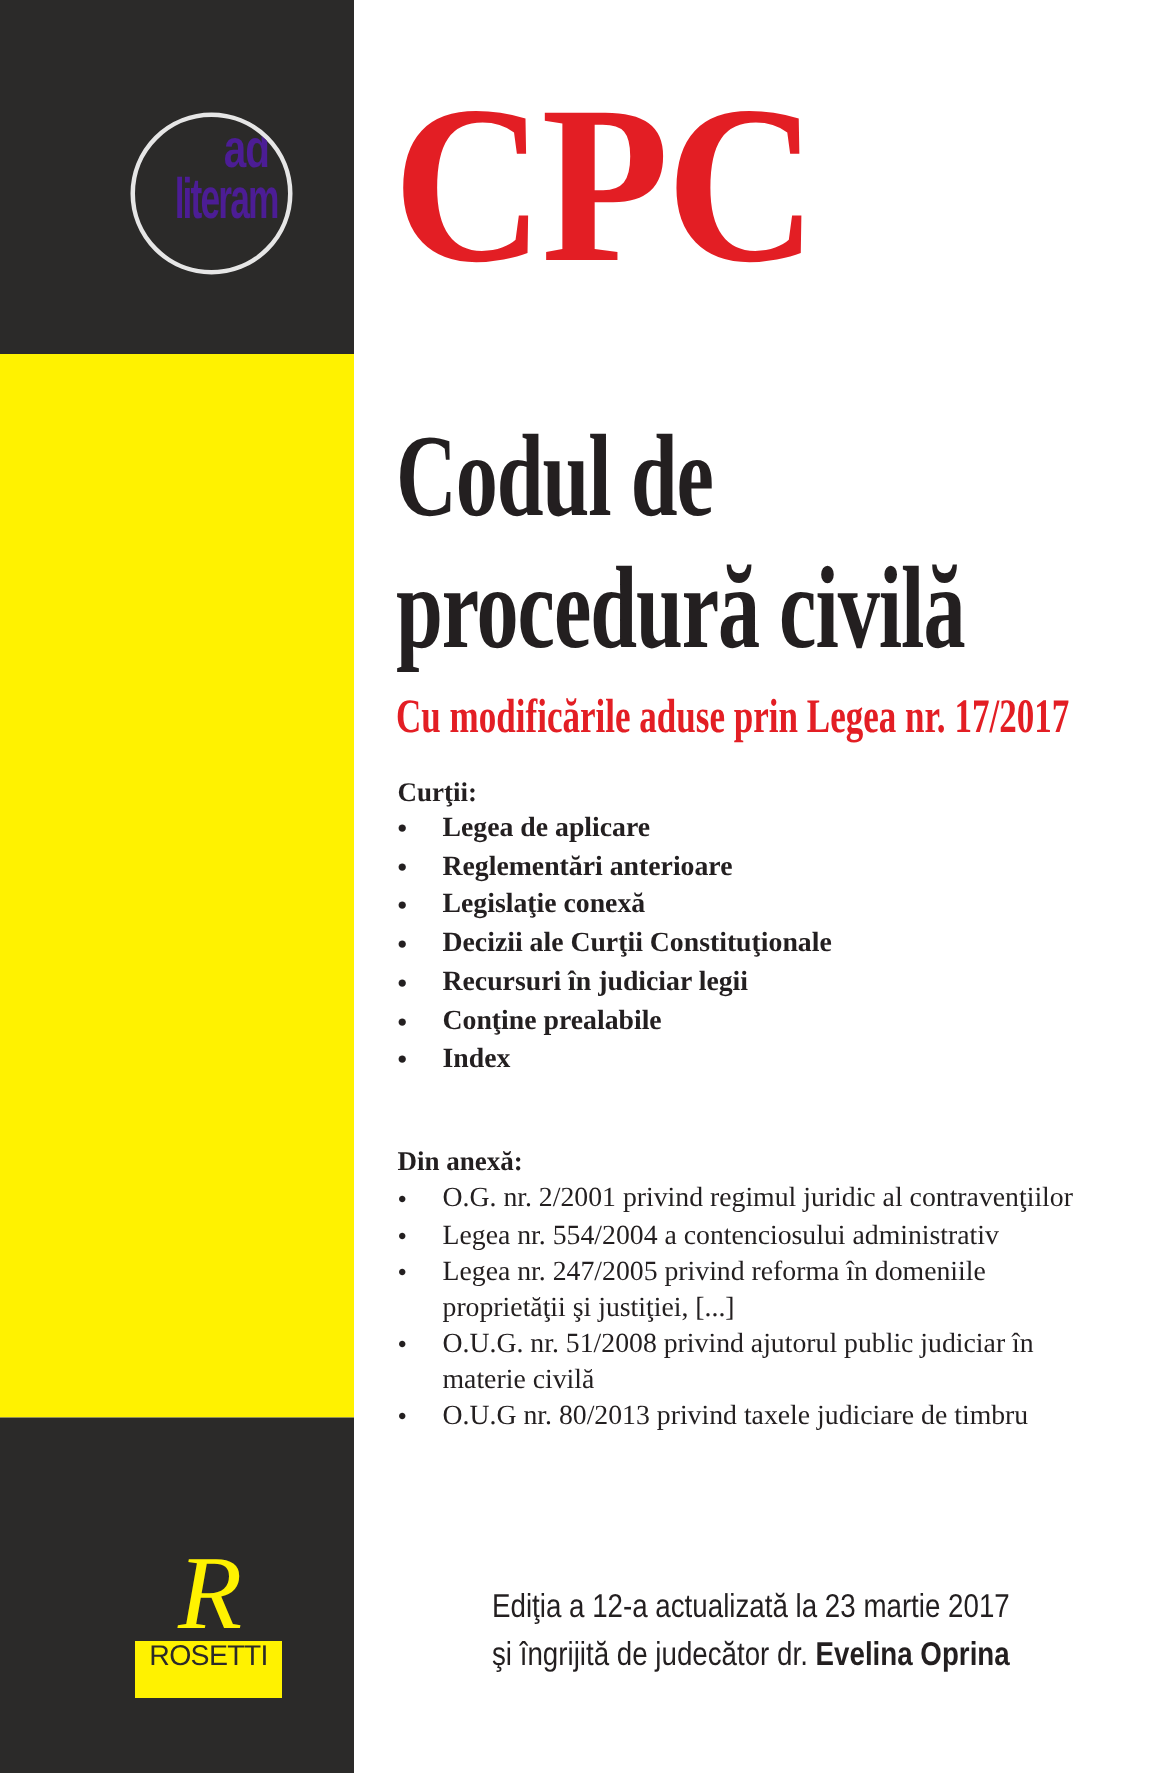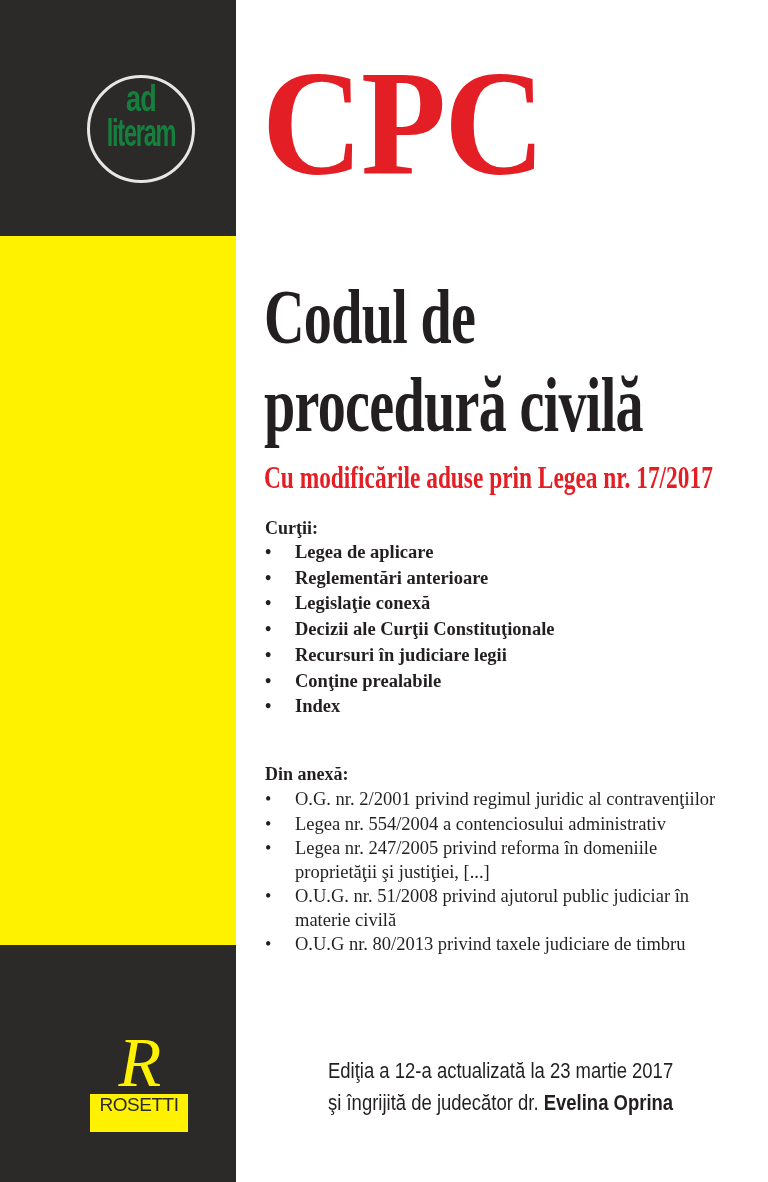--- a/index.html
+++ b/index.html
@@ -3,21 +3,21 @@
 <meta charset="utf-8">
 <style>
   * { margin:0; padding:0; box-sizing:border-box; }
   html, body { width:768px; height:1182px; background:#ffffff; overflow:hidden; }
   body { position:relative; font-family:"Liberation Serif", serif; color:#231f20; }
   .strip-top { position:absolute; left:0; top:0; width:236px; height:236px; background:#2b2a29; }
   .strip-mid { position:absolute; left:0; top:236px; width:236px; height:709px; background:#fff200; }
   .strip-bot { position:absolute; left:0; top:945px; width:236px; height:237px; background:#2b2a29; }
 
   .logo-ad { position:absolute; left:87px; top:75px; width:108px; height:108px; border:3px solid #e6e6e6; border-radius:50%;
-             color:#15803d; font-family:"Liberation Sans", sans-serif; font-weight:bold; text-align:center; overflow:hidden; }
+             color:#4c1d95; font-family:"Liberation Sans", sans-serif; font-weight:bold; text-align:right; overflow:hidden; }
   .logo-ad .l1 { display:block; font-size:36px; line-height:30px; margin-top:6px; transform:scaleX(0.75); letter-spacing:-1px; }
   .logo-ad .l2 { display:block; font-size:38px; line-height:38px; transform:scaleX(0.62); letter-spacing:-2px; margin-left:-20px; margin-right:-20px; }
 
   .cpc { position:absolute; left:262px; top:48px; font-family:"Liberation Serif", serif; font-weight:bold; color:#e31e24;
          font-size:150px; line-height:150px; letter-spacing:-2px; transform:scaleX(0.93); transform-origin:left; }
 
   .title { position:absolute; left:264px; top:278px; font-weight:bold; font-size:78px; line-height:78px; color:#231f20;
            transform:scaleX(0.72); transform-origin:left top; white-space:nowrap; letter-spacing:-1px; }
   .subtitle { position:absolute; left:264px; top:460px; font-weight:bold; font-size:32px; line-height:34px; color:#e31e24;
               transform:scaleX(0.73); transform-origin:left top; white-space:nowrap; }
@@ -59,21 +59,21 @@
 </div>
 
 <div class="subtitle">Cu modificările aduse prin Legea nr. 17/2017</div>
 
 <div class="section-head" style="top:518px;">Curţii:</div>
 <ul class="items" style="top:540px;font-weight:bold;">
   <li>Legea de aplicare</li>
   <li>Reglementări anterioare</li>
   <li>Legislaţie conexă</li>
   <li>Decizii ale Curţii Constituţionale</li>
-  <li>Recursuri în judiciare legii</li>
+  <li>Recursuri în judiciar legii</li>
   <li>Conţine prealabile</li>
   <li>Index</li>
 </ul>
 
 <div class="section-head" style="top:764px;">Din anexă:</div>
 <ul class="items annex" style="top:788px; width:460px;">
   <li>O.G. nr. 2/2001 privind regimul juridic al contravenţiilor</li>
   <li>Legea nr. 554/2004 a contenciosului administrativ</li>
   <li>Legea nr. 247/2005 privind reforma în domeniile proprietăţii şi justiţiei, [...]</li>
   <li>O.U.G. nr. 51/2008 privind ajutorul public judiciar în materie civilă</li>

